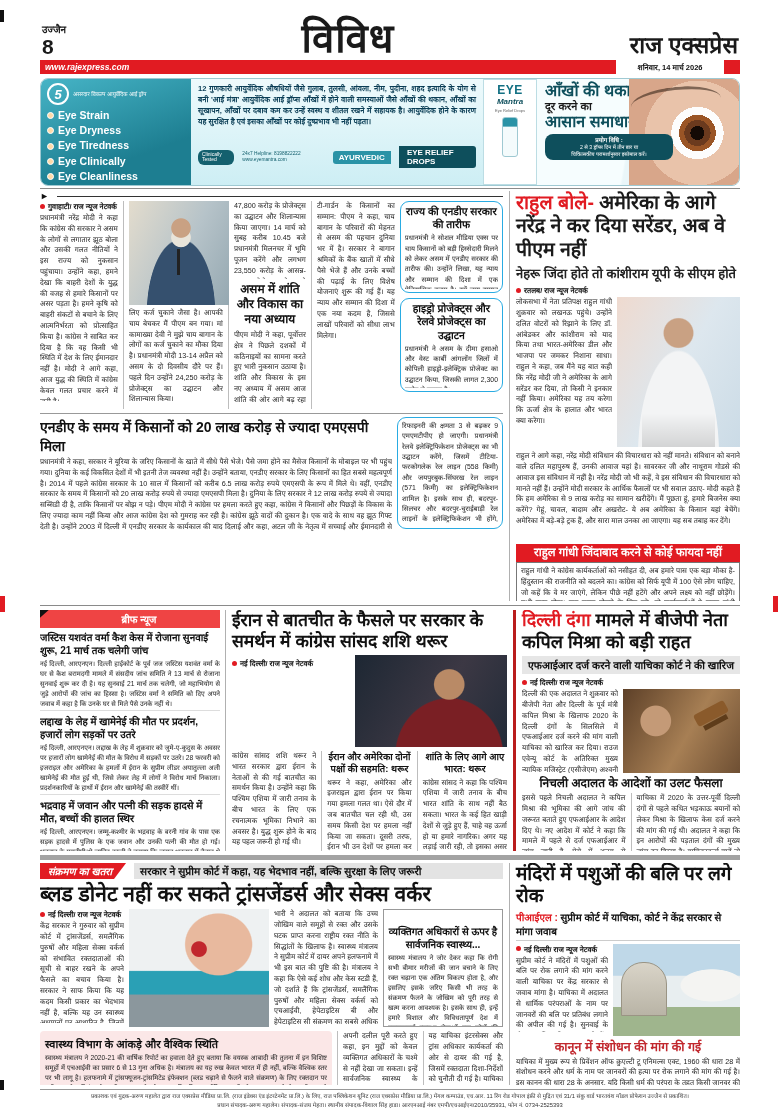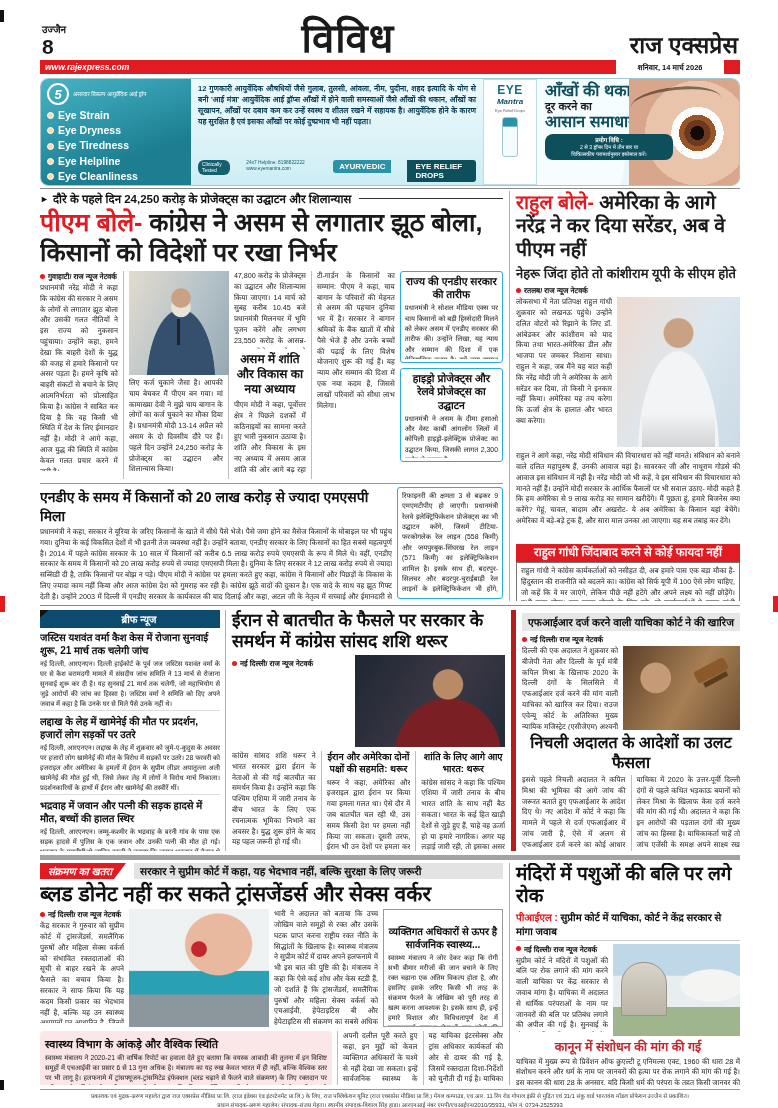--- a/index.html
+++ b/index.html
@@ -25,21 +25,21 @@
   .ad{height:108px;margin:4px 0 2px;display:flex;border-radius:8px;overflow:hidden;border:1px solid #9fc9d2}
   .ad-left{width:150px;background:linear-gradient(160deg,#46b4c6,#1d7e91 70%);color:#fff;padding:4px 6px;position:relative}
   .badge{display:flex;gap:4px;align-items:center}
   .b5{width:22px;height:22px;border:2px solid #fff;border-radius:50%;display:flex;align-items:center;justify-content:center;font-size:13px;font-weight:bold;font-style:italic}
   .btxt{font-size:5.5px;line-height:1.2}
   .ben{list-style:none;margin-top:3px}
   .ben li{font-size:10.5px;font-weight:bold;line-height:1.45;display:flex;align-items:center;gap:4px}
   .ben li::before{content:"";width:5px;height:5px;border-radius:50%;background:#ffd9a8;border:1px solid #fff;flex:0 0 auto}
   .ad-mid{width:292px;background:linear-gradient(180deg,#eefafc,#cdeef4);padding:4px 7px 0;display:flex;flex-direction:column}
   .ad-body{font-size:7.6px;line-height:1.45;color:#0a3d55;font-weight:bold;text-align:justify}
-  .ad-mid-bot{margin-top:auto;display:flex;align-items:flex-start;gap:16px;padding-bottom:3px}
+  .ad-mid-bot{margin-top:auto;display:flex;align-items:center;gap:8px;padding-bottom:17px}
   .clin{background:#14606e;color:#fff;font-size:5px;padding:2px 4px;border-radius:6px;line-height:1.1}
   .help{font-size:4.8px;color:#14606e;line-height:1.2}
   .ayur{background:#2a93a6;color:#fff;font-size:8px;font-weight:bold;padding:2px 6px;border-radius:3px 0 0 3px}
   .relief{background:#0e4f5c;color:#fff;font-size:8px;font-weight:bold;padding:2px 8px;border-radius:0 3px 3px 0}
   .ad-prod{width:54px;background:#fff;border:1px solid #bcdde4;display:flex;flex-direction:column;align-items:center;padding:4px 2px;gap:2px}
   .plogo1{font-size:12px;font-weight:bold;color:#127083;letter-spacing:.5px;line-height:1}
   .plogo2{font-size:8px;font-weight:bold;font-style:italic;color:#0e4f5c;line-height:1}
   .ptag{font-size:4px;color:#666;text-align:center}
   .bottle{width:16px;height:40px;background:linear-gradient(180deg,#2a93a6 0 22%,#f4fbfc 23%);border:1px solid #9fc9d2;border-radius:3px;margin-top:2px}
   .ad-right{flex:1;position:relative;background:linear-gradient(100deg,#f6fdfe 0 46%,#eaf6f9 47%);padding:3px 4px 0 8px;overflow:hidden}
@@ -68,21 +68,21 @@
   .redlead{color:#e11b22}
   .pm-row{display:flex;gap:5px;height:208px;overflow:hidden}
   .pm-c1{width:80px}
   .pm-c2{width:100px}
   .pm-c3{width:80px}
   .pm-c4{width:86px}
   .pm-c5{width:106px}
   .ph-modi{width:100px;height:104px;background:radial-gradient(circle at 52% 26%,#c9a183 0 10%,transparent 11%),radial-gradient(circle at 52% 35%,#e8e4da 0 11%,transparent 12%),radial-gradient(ellipse at 52% 108%,#35506e 0 46%,transparent 47%),linear-gradient(115deg,#e3dccd,#b6c3c9 55%,#95a8b1);margin-bottom:3px}
   .ph-modi::after{content:"";position:absolute;left:48%;top:46%;width:3px;height:26px;background:#222}
   .subhead-sm{font-size:12px;font-weight:bold;text-align:center;line-height:1.25;margin:3px 0;color:#111}
-  .bluebox{border:1.5px solid #29abe2;border-radius:3px;padding:3px 4px;margin-bottom:5px;overflow:hidden}
+  .bluebox{border:1.5px solid #29abe2;border-radius:9px;padding:3px 4px;margin-bottom:5px;overflow:hidden}
   .bluebox .bh{font-size:10.5px;font-weight:bold;text-align:center;line-height:1.25;margin-bottom:2px;color:#111}
   .bluebox .col{font-size:6.9px}
   .mspband{display:flex;gap:5px;border-top:1px solid #999;margin-top:4px;padding-top:3px;height:118px;overflow:hidden}
   .msp-main{flex:1}
   .msp-title{font-size:14px;font-weight:bold;margin-bottom:2px;color:#111}
   .msp-box5{width:106px}
   
   .rahul{flex:1;padding-left:6px;overflow:hidden}
   .ra-head{font-size:19.5px;line-height:1.2;font-weight:bold}
   .ra-sub{font-size:13px;font-weight:bold;margin:3px 0;color:#222}
@@ -90,42 +90,42 @@
   .ra-c1{width:96px}
   .ph-rahul{flex:1;height:150px;background:radial-gradient(circle at 50% 24%,#c9a183 0 11%,transparent 12%),radial-gradient(ellipse at 50% 105%,#f3f4f5 0 46%,transparent 47%),linear-gradient(120deg,#efdacf,#dde7ee 50%,#cbdbe6)}
   .ph-rahul::after{content:"";position:absolute;left:20%;bottom:0;width:60%;height:34px;background:linear-gradient(180deg,transparent,#00000022)}
   .ra-cont{height:88px;margin-top:4px}
   .jindabad{margin-top:5px}
   .jb-title{background:#e11b22;color:#fff;font-size:11.5px;font-weight:bold;text-align:center;padding:2px 3px;line-height:1.2}
   .jb-body{border:1px solid #777;padding:3px 4px;height:74px;overflow:hidden}
   
   .midsec{display:flex;height:246px;border-top:1px solid #8a8a8a;margin-top:4px;padding-top:4px;overflow:hidden}
   .briefs{width:186px;padding-right:5px;border-right:1px solid #b0b0b0;overflow:hidden}
-  .bn-banner{position:relative;background:#0c4a6e;color:#fff;font-size:10px;font-weight:bold;text-align:center;padding:2px 0 2px 18px;margin-bottom:3px}
+  .bn-banner{position:relative;background:#ef4444;color:#fff;font-size:10px;font-weight:bold;text-align:center;padding:2px 0 2px 18px;margin-bottom:3px}
   .bn-banner::before{content:"";position:absolute;left:-5px;top:-2px;border-top:14px solid #111;border-right:16px solid transparent}
   .bf{margin-bottom:4px}
   .bf h4{font-size:10px;line-height:1.3;font-weight:bold;margin-bottom:2px;color:#111}
   .bf .col{font-size:6.7px;border-bottom:1px solid #ddd;padding-bottom:3px}
-  .tharoor{width:290px;padding:0 6px;border-right:5px solid #b91c1c;overflow:hidden}
+  .tharoor{width:290px;padding:0 6px;border-right:3px solid #b91c1c;overflow:hidden}
   .th-head{font-size:17.5px;line-height:1.2;font-weight:bold;color:#111;margin-bottom:3px}
   .th-row{display:flex;gap:5px;height:92px;overflow:hidden}
   .th-stand{width:118px;font-size:10px;font-weight:bold;line-height:1.35;color:#111}
   .th-stand .byline{margin-top:4px}
   .ph-tharoor{flex:1;height:92px;background:radial-gradient(circle at 62% 32%,#b98a66 0 13%,transparent 14%),radial-gradient(ellipse at 62% 110%,#7a1f24 0 40%,transparent 41%),linear-gradient(120deg,#1d2733,#3c3844 55%,#222b38)}
   .th-cols{display:flex;gap:5px;margin-top:4px;height:138px;overflow:hidden}
   .th-cols .col{flex:1}
   .th-sub{font-size:9.5px;font-weight:bold;text-align:center;line-height:1.3;margin-bottom:2px;color:#111}
   .kapil{flex:1;padding-left:6px;overflow:hidden}
   .kp-head{font-size:18px;line-height:1.2;font-weight:bold;color:#111}
   .kp-strip{background:#e6e6e6;font-size:10.5px;font-weight:bold;text-align:center;padding:2px;margin:3px 0;color:#111}
   .kp-row{display:flex;gap:5px;height:84px;overflow:hidden}
   .kp-c1{width:96px}
   .ph-kapil{flex:1;height:84px;background:radial-gradient(circle at 28% 38%,#c49a77 0 15%,transparent 16%),linear-gradient(120deg,#5d4028,#a77f54 55%,#6e4f33)}
   .ph-kapil::after{content:"";position:absolute;right:12px;top:18px;width:34px;height:13px;background:#8a5a2b;border-radius:3px;transform:rotate(-28deg);box-shadow:0 10px 0 -4px #5e3c1a}
-  .kp-caption{font-size:16px;font-weight:bold;text-align:center;line-height:1.25;margin:3px 0 2px;color:#111}
+  .kp-caption{font-size:12px;font-weight:bold;text-align:center;line-height:1.25;margin:3px 0 2px;color:#111}
   .kp-bot{display:flex;gap:5px;height:82px;overflow:hidden}
   .kp-bot .col{flex:1}
   
   .botsec{display:flex;height:230px;border-top:5px solid #a3a3a3;margin-top:4px;padding-top:3px;overflow:hidden}
   .blood{width:470px;padding-right:6px;border-right:1px solid #b0b0b0;overflow:hidden}
   .bl-striprow{display:flex;align-items:stretch;gap:8px;height:16px}
   .bl-tag{background:#e11b22;color:#fff;font-size:10px;font-weight:bold;font-style:italic;padding:1px 14px 1px 8px;clip-path:polygon(0 0,100% 0,86% 100%,0 100%)}
   .bl-strip{flex:1;background:#e3e3e3;font-size:10.5px;font-weight:bold;padding:1px 6px;color:#111}
   .bl-head{font-size:21px;font-weight:bold;line-height:1.15;margin:3px 0;color:#111}
   .bl-row{display:flex;gap:5px;height:118px;overflow:hidden}
@@ -182,21 +182,21 @@
   <div class="ad">
     <div class="ad-left">
       <div class="badge">
         <div class="b5">5</div>
         <div class="btxt">असरदार विकल्प आयुर्वेदिक आई ड्रॉप</div>
       </div>
       <ul class="ben">
         <li>Eye Strain</li>
         <li>Eye Dryness</li>
         <li>Eye Tiredness</li>
-        <li>Eye Helpline</li>
+        <li>Eye Clinically</li>
         <li>Eye Cleanliness</li>
       </ul>
     </div>
     <div class="ad-mid">
       <div class="ad-body">12 गुणकारी आयुर्वेदिक औषधियों जैसे गुलाब, तुलसी, आंवला, नीम, पुदीना, शहद इत्यादि के योग से बनी 'आई मंत्रा' आयुर्वेदिक आई ड्रॉप्स आँखों में होने वाली समस्याओं जैसे आँखों की थकान, आँखों का सूखापन, आँखों पर दबाव कम कर उन्हें स्वस्थ व शीतल रखने में सहायक है। आयुर्वेदिक होने के कारण यह सुरक्षित है एवं इसका आँखों पर कोई दुष्प्रभाव भी नहीं पड़ता।</div>
       <div class="ad-mid-bot">
         <div class="clin">Clinically Tested</div>
         <div class="help">24x7 Helpline: 8198822222 www.eyemantra.com</div>
         <div class="ayur">AYURVEDIC</div>
         <div class="relief">EYE RELIEF DROPS</div>
@@ -220,23 +220,21 @@
         <div class="u2">चिकित्सकीय परामर्शानुसार इस्तेमाल करें।</div>
       </div>
     </div>
   </div>
   <div class="rule"></div>
 
   <div class="mainsec">
     <article class="pmstory">
       <div class="kicker">
         <span class="arr">►</span>
-        <span>दौरे के पहले दिन 24,250 करोड़ के प्रोजेक्ट्स का उद्घाटन और शिलान्यास</span>
-      </div>
-      <h1 class="pm-head"><span class="redlead">पीएम बोले-</span><span> कांग्रेस ने असम से लगातार झूठ बोला, किसानों को विदेशों पर रखा निर्भर</span></h1>
+      </div>
       <div class="pm-row">
         <div class="pm-c1">
           <div class="byline">गुवाहाटी/ राज न्यूज नेटवर्क</div>
           <p class="col" style="height:188px">प्रधानमंत्री नरेंद्र मोदी ने कहा कि कांग्रेस की सरकार ने असम के लोगों से लगातार झूठ बोला और उसकी गलत नीतियों ने इस राज्य को नुकसान पहुंचाया। उन्होंने कहा, हमने देखा कि बाहरी देशों के युद्ध की वजह से हमारे किसानों पर असर पड़ता है। हमने कृषि को बाहरी संकटों से बचाने के लिए आत्मनिर्भरता को प्रोत्साहित किया है। कांग्रेस ने साबित कर दिया है कि वह किसी भी स्थिति में देश के लिए ईमानदार नहीं है। मोदी ने आगे कहा, आज युद्ध की स्थिति में कांग्रेस केवल गलत प्रचार करने में जुटी है।</p>
         </div>
         <div class="pm-c2 divL">
           <div class="ph ph-modi"></div>
           <p class="col" style="height:98px">लिए कर्ज चुकाने जैसा है। आपकी चाय बेचकर मैं पीएम बन गया। मां कामाख्या देवी ने मुझे चाय बागान के लोगों का कर्ज चुकाने का मौका दिया है। प्रधानमंत्री मोदी 13-14 अप्रैल को असम के दो दिवसीय दौरे पर हैं। पहले दिन उन्होंने 24,250 करोड़ के प्रोजेक्ट्स का उद्घाटन और शिलान्यास किया।</p>
         </div>
         <div class="pm-c3 divL">
@@ -319,20 +317,21 @@
           <span>थरूर ने कहा, अमेरिका और इजराइल द्वारा ईरान पर किया गया हमला गलत था। ऐसे दौर में जब बातचीत चल रही थी, उस समय किसी देश पर हमला नहीं किया जा सकता। दूसरी तरफ, ईरान भी उन देशों पर हमला कर रहा है, जो इस युद्ध में शामिल नहीं हैं। यह भी गलत है। गौरतलब है कि ईरान पर किए गए इस हमले को इजराइल और अमेरिका ने आत्म-रक्षा के तहत किया गया हमला करार दिया है।</span>
         </div>
         <div class="col divL">
           <div class="th-sub">शांति के लिए आगे आए भारत: थरूर</div>
           <span>कांग्रेस सांसद ने कहा कि पश्चिम एशिया में जारी तनाव के बीच भारत शांति के साथ नहीं बैठ सकता। भारत के कई हित खाड़ी देशों से जुड़े हुए हैं, चाहे वह ऊर्जा हो या हमारे नागरिक। अगर यह लड़ाई जारी रही, तो इसका असर भारत के हितों पर भी पड़ेगा। उन्होंने कहा कि भारत के दोनों देशों अमेरिका और ईरान के साथ अच्छे संबंध हैं, ऐसे में भारत शांति का प्रयास कर सकता है।</span>
         </div>
       </div>
     </article>
 
     <article class="kapil">
+      <h2 class="kp-head"><span class="redlead">दिल्ली दंगा</span><span> मामले में बीजेपी नेता कपिल मिश्रा को बड़ी राहत</span></h2>
       <div class="kp-strip">एफआईआर दर्ज करने वाली याचिका कोर्ट ने की खारिज</div>
       <div class="byline">नई दिल्ली/ राज न्यूज नेटवर्क</div>
       <div class="kp-row">
         <p class="col kp-c1">दिल्ली की एक अदालत ने शुक्रवार को बीजेपी नेता और दिल्ली के पूर्व मंत्री कपिल मिश्रा के खिलाफ 2020 के दिल्ली दंगों के सिलसिले में एफआईआर दर्ज करने की मांग वाली याचिका को खारिज कर दिया। राउज एवेन्यू कोर्ट के अतिरिक्त मुख्य न्यायिक मजिस्ट्रेट (एसीजेएम) अश्वनी पंवार ने यमुना विहार निवासी मोहम्मद इलियास द्वारा दायर इस याचिका को स्वीकार करने से इनकार कर दिया।</p>
         <div class="ph ph-kapil"></div>
       </div>
       <div class="kp-caption">निचली अदालत के आदेशों का उलट फैसला</div>
       <div class="kp-bot">
         <p class="col">इससे पहले निचली अदालत ने कपिल मिश्रा की भूमिका की आगे जांच की जरूरत बताते हुए एफआईआर के आदेश दिए थे। नए आदेश में कोर्ट ने कहा कि मामले में पहले से दर्ज एफआईआर में जांच जारी है, ऐसे में अलग से एफआईआर दर्ज करने का कोई आधार नहीं बनता।</p>
         <p class="col divL">याचिका में 2020 के उत्तर-पूर्वी दिल्ली दंगों से पहले कथित भड़काऊ बयानों को लेकर मिश्रा के खिलाफ केस दर्ज करने की मांग की गई थी। अदालत ने कहा कि इन आरोपों की पड़ताल दंगों की मुख्य जांच का हिस्सा है। याचिकाकर्ता चाहें तो जांच एजेंसी के समक्ष अपने साक्ष्य रख सकते हैं।</p>

